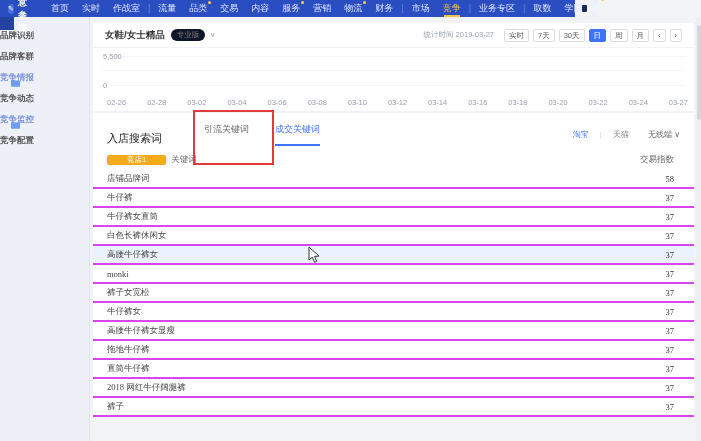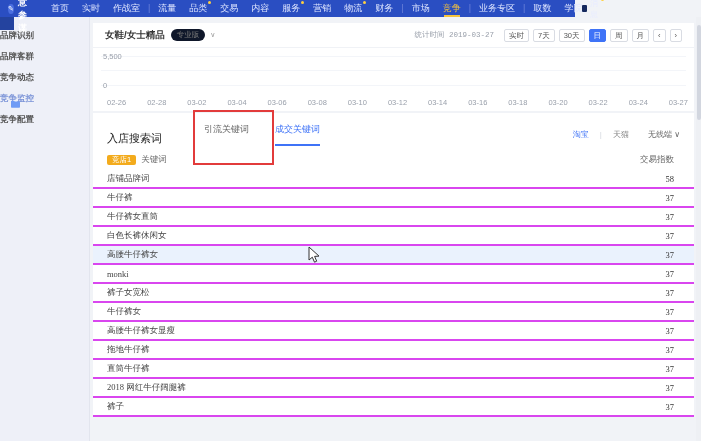--- a/index.html
+++ b/index.html
@@ -37,21 +37,21 @@
   .main { position:absolute; left:93px; top:17px; right:0; bottom:0; background:#f1f3f7; }
   .panel { background:#fff; position:absolute; left:0; right:7px; }
 
   
   .panel-chart { top:0; height:88px;margin-top:6px; }
   .chart-head { display:flex; align-items:center; height:25px; padding:0 12px; border-bottom:1px solid #f0f2f6; }
   .cat-name { font-size:9.5px; font-weight:bold; color:#333; }
   .pill { background:#0f172a; border-radius:7px; font-size:7.5px; color:#777; padding:1px 6px; margin-left:6px; }
   .chev { font-size:7px; color:#999; margin-left:5px; cursor:pointer; }
   .chart-ctrls { margin-left:auto; display:flex; align-items:center; gap:4px; font-size:7.5px; }
-  .stat-time { color:#9aa0ab; margin-right:6px;font-family:Liberation Mono, monospace; }
+  .stat-time { color:#9aa0ab; margin-right:6px; }
   .btn { border:1px solid #d9dce3; border-radius:2px; background:#fff; color:#555; font-size:7.5px;
     padding:1px 4px; line-height:9px; cursor:pointer; white-space:nowrap; }
   .btn.active { background:#3f73f7; border-color:#3f73f7; color:#fff; }
   .chart-body { position:relative; height:62px; }
   .y-top { position:absolute; left:10px; top:4px; font-size:7.5px; color:#9aa0ab; }
   .y-zero { position:absolute; left:10px; top:33px; font-size:7.5px; color:#9aa0ab; }
   .gline { position:absolute; left:8px; right:8px; height:1px; background:#f3f5f9; }
   .x-labels { position:absolute; left:14px; right:6px; bottom:3px; display:flex; justify-content:space-between; }
   .x-label { font-size:7.5px; color:#9aa0ab; }
 
@@ -62,21 +62,21 @@
   .tabs { display:flex; gap:26px; margin-left:42px; }
   .tab { font-size:9px; color:#666; padding-bottom:8px; cursor:pointer; }
   .tab.active { color:#3f73f7; border-bottom:2px solid #3f73f7; }
   .head-right { margin-left:auto; display:flex; align-items:center; gap:11px; font-size:8px; padding-bottom:6px; }
   .link-tb { color:#3f73f7; cursor:pointer; }
   .sep { color:#d3d6dd; }
   .link-tm { color:#888; cursor:pointer; }
   .device { color:#666; margin-left:8px; cursor:pointer; }
   .thead { display:flex; justify-content:space-between; align-items:center; padding:8px 20px 4px 14px; }
   .thead-left { display:flex; align-items:center; gap:5px; }
-  .badge-yellow { background:#f3ab1c; color:#fff; font-size:7.5px; border-radius:2px; padding:0 5px; line-height:10px; }
+  .badge-yellow { background:#f3ab1c; color:#fff; font-size:7.5px; border-radius:2px; padding:0 20px; line-height:10px; }
   .col-label { font-size:8.5px; color:#666; }
   .rows { }
   .trow { display:flex; justify-content:space-between; align-items:center; height:19px;
     padding:0 20px 0 14px; border-bottom:2px solid #d946ef; cursor:pointer;font-family:Liberation Serif, serif; }
   .trow.hl { background:#eaf2fd; }
   .trow .kw { font-size:8.5px; color:#444; }
   .trow .val { font-size:8.5px; color:#333; }
 
   
   .panel-source { top:425px; bottom:0; }
@@ -158,20 +158,28 @@
         
         <span>品牌识别</span>
       </div>
 
 
       <div class="side-item">
         
         <span>品牌客群</span>
       </div>
 
+      <div class="side-item has-folder blue">
+        <span class="folder">
+          <svg width="9" height="8" viewBox="0 0 9 8">
+            <path d="M0 1.5 Q0 0.7 0.8 0.7 L3 0.7 L3.8 1.6 L8.2 1.6 Q9 1.6 9 2.4 L9 7 Q9 7.8 8.2 7.8 L0.8 7.8 Q0 7.8 0 7 Z" fill="#6f9bf5"></path>
+          </svg>
+        </span>
+        <span>竞争情报</span>
+      </div>
 
       <div class="side-item">
         
         <span>竞争动态</span>
       </div>
 
       <div class="side-item has-folder blue">
         <span class="folder">
           <svg width="9" height="8" viewBox="0 0 9 8">
             <path d="M0 1.5 Q0 0.7 0.8 0.7 L3 0.7 L3.8 1.6 L8.2 1.6 Q9 1.6 9 2.4 L9 7 Q9 7.8 8.2 7.8 L0.8 7.8 Q0 7.8 0 7 Z" fill="#6f9bf5"></path>

